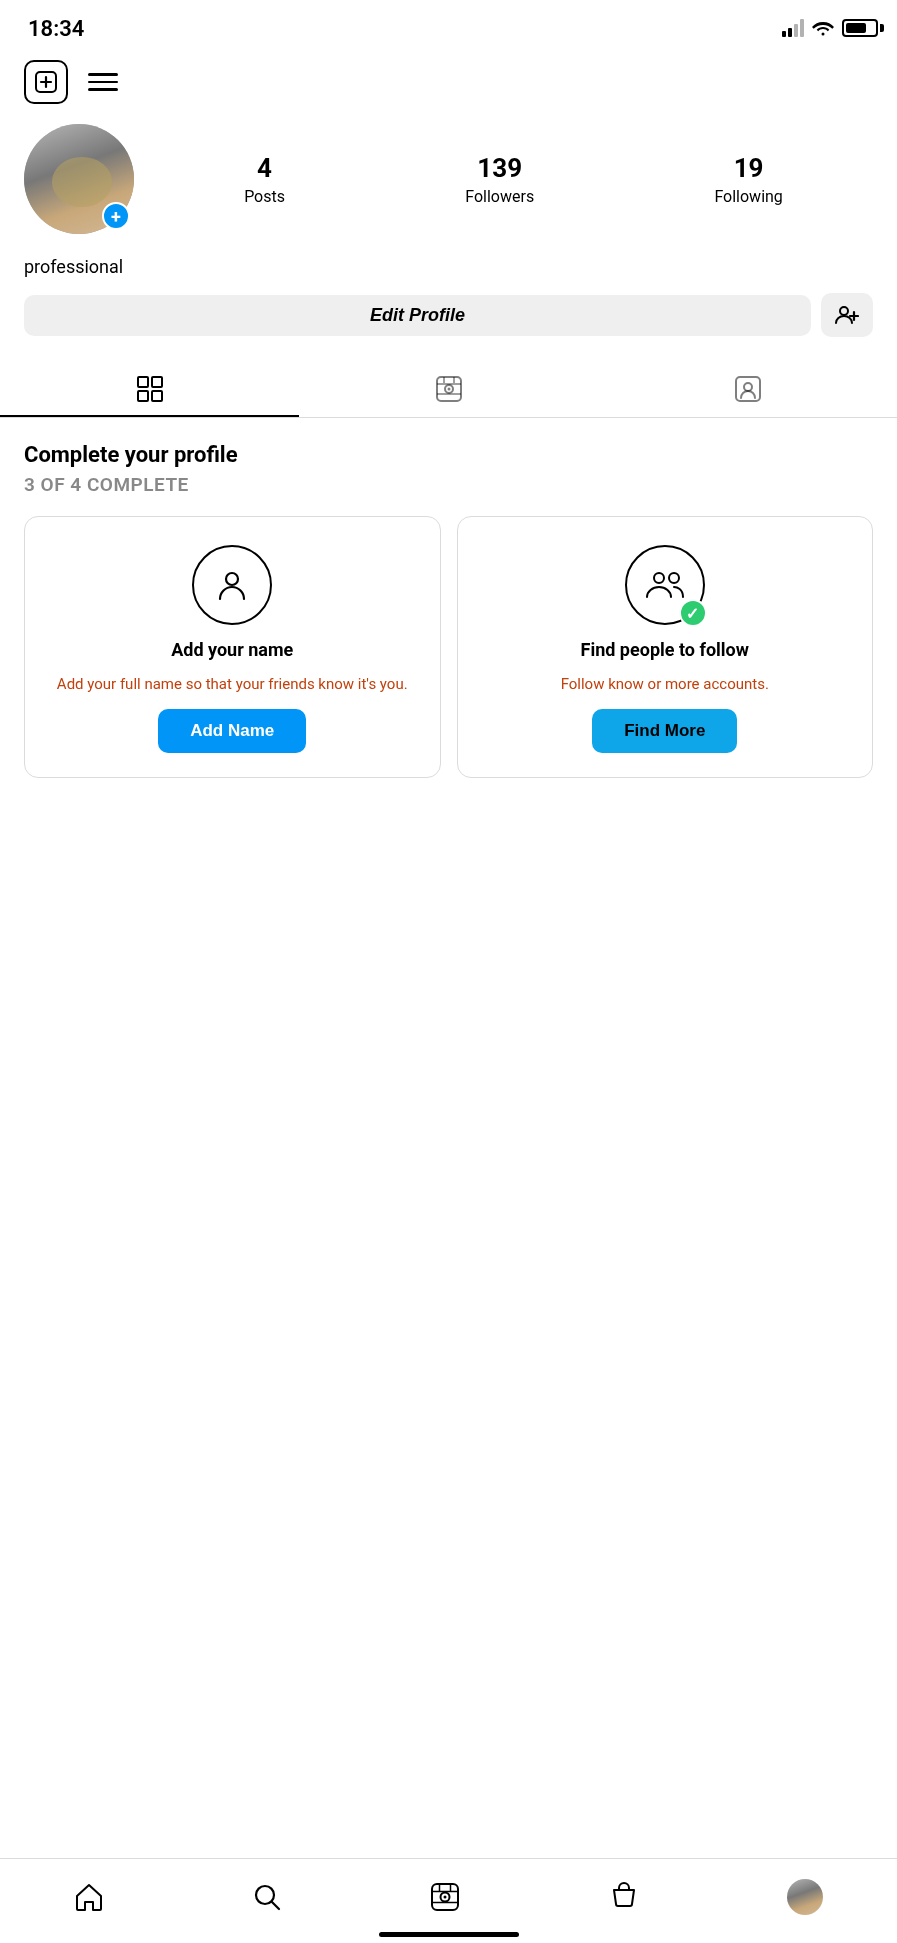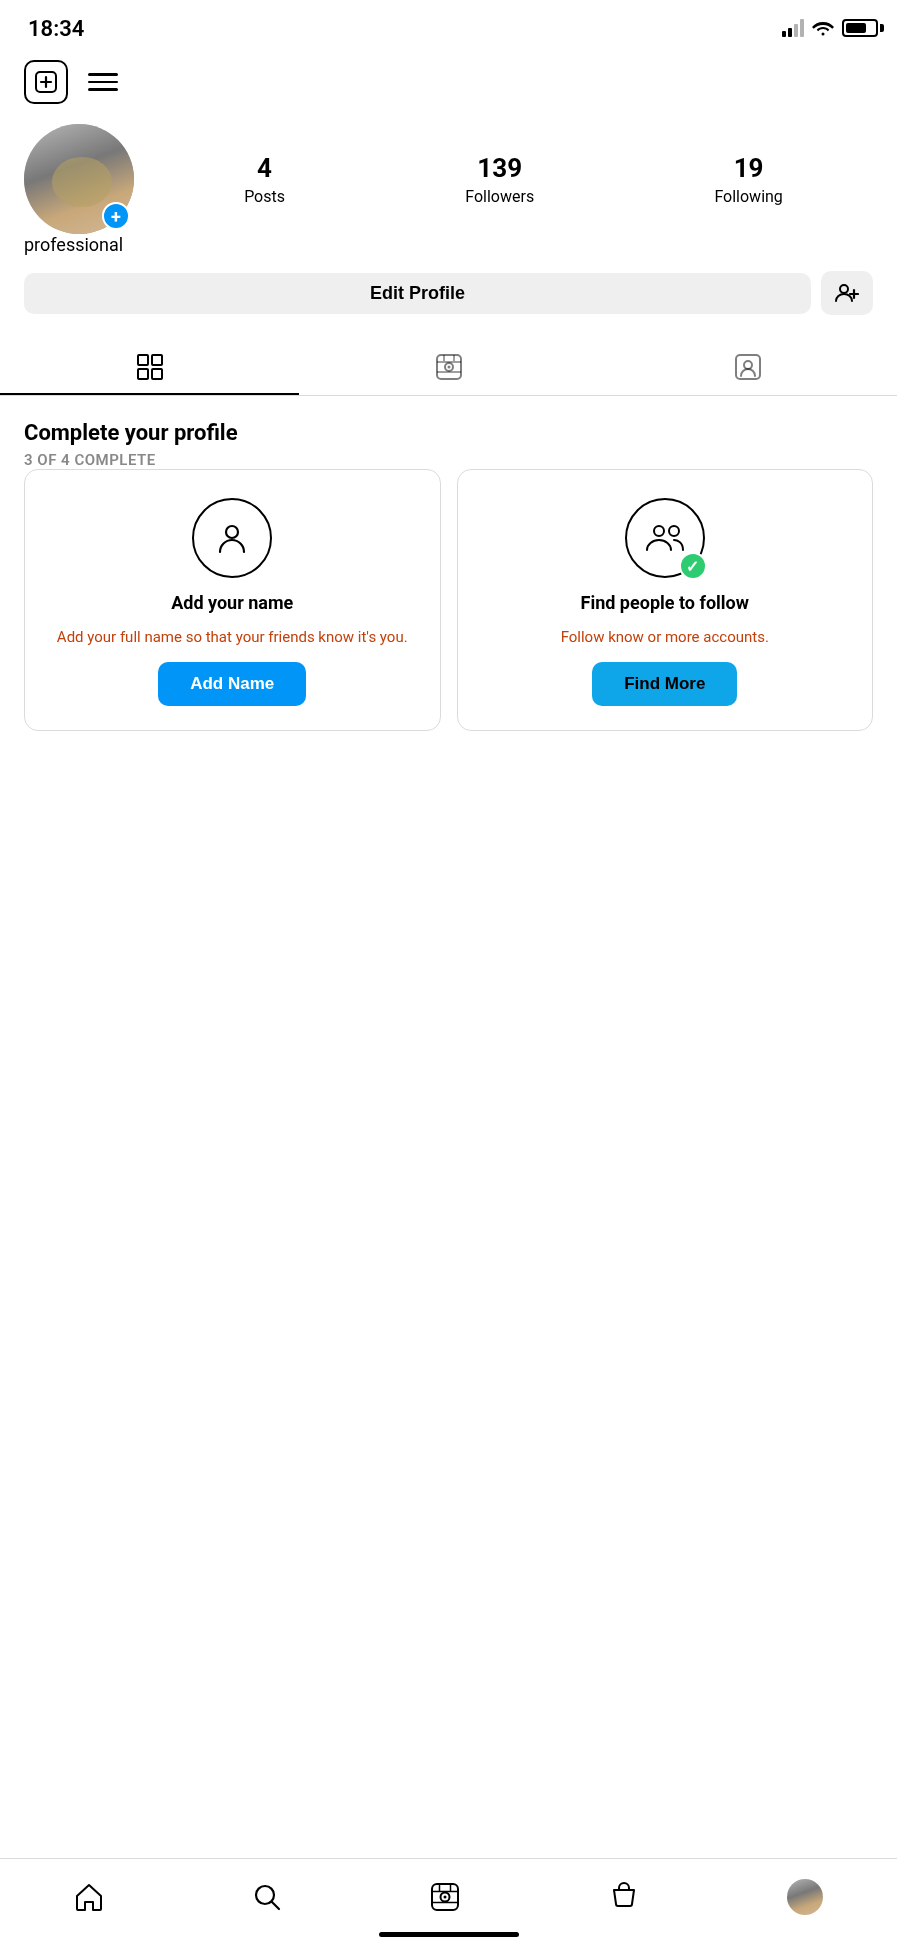--- a/index.html
+++ b/index.html
@@ -212,21 +212,21 @@
       font-size: 26px;
       font-weight: 700;
       color: #000;
     }
     .stat-label {
       font-size: 16px;
       color: #000;
     }
 
     .profile-bio {
-      margin-top: 0;
+      margin-top: 22px;
     }
     .bio-text {
       font-size: 18px;
       color: #000;
     }
 
     
     .action-buttons {
       display: flex;
       gap: 10px;
@@ -237,20 +237,21 @@
       flex: 1;
       padding: 10px 16px;
       background: #efefef;
       border: none;
       border-radius: 10px;
       font-size: 18px;
       font-weight: 600;
       color: #000;
       cursor: pointer;
       text-align: center;
+      font-style: italic;
     }
     .add-friend-btn {
       width: 52px;
       height: 44px;
       background: #efefef;
       border: none;
       border-radius: 10px;
       display: flex;
       align-items: center;
       justify-content: center;
@@ -287,24 +288,25 @@
     .complete-section {
       padding: 24px 24px 16px 24px;
     }
     .complete-title {
       font-size: 22px;
       font-weight: 700;
       color: #000;
       margin-bottom: 6px;
     }
     .complete-subtitle {
-      font-size: 15px;
+      font-size: 19px;
       font-weight: 600;
       color: #3b9c3b;
       letter-spacing: 0.5px;
+      margin-bottom: 20px;
     }
     .complete-subtitle span {
       color: #888;
     }
 
     
     .cards-container {
       display: flex;
       gap: 16px;
       overflow-x: auto;

